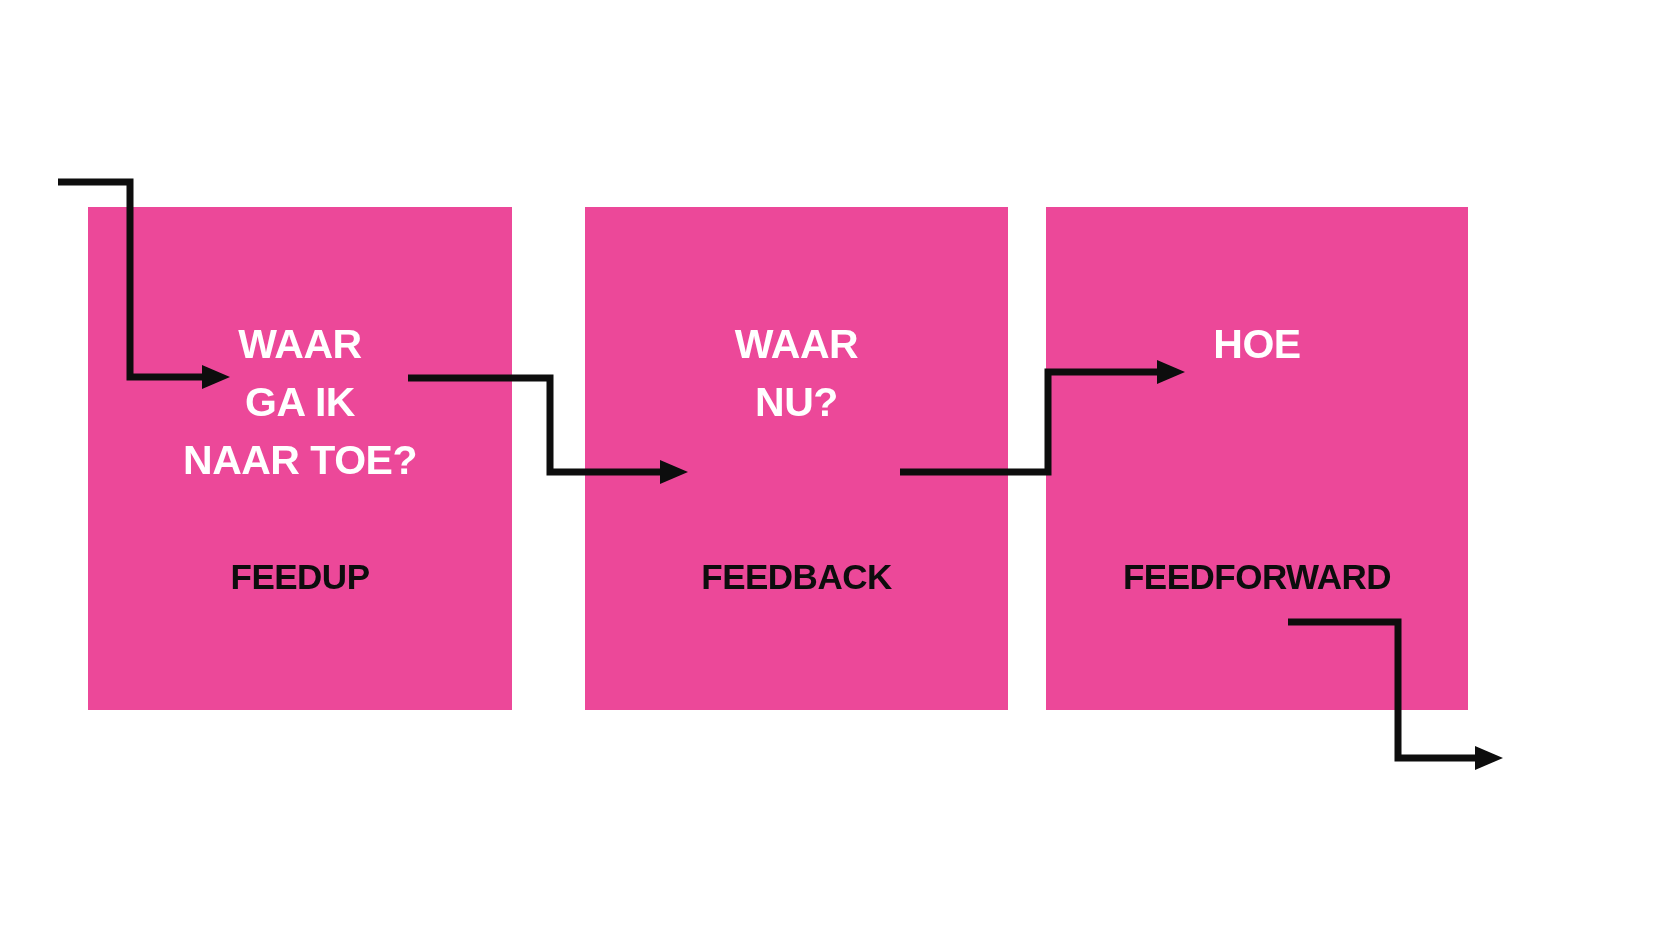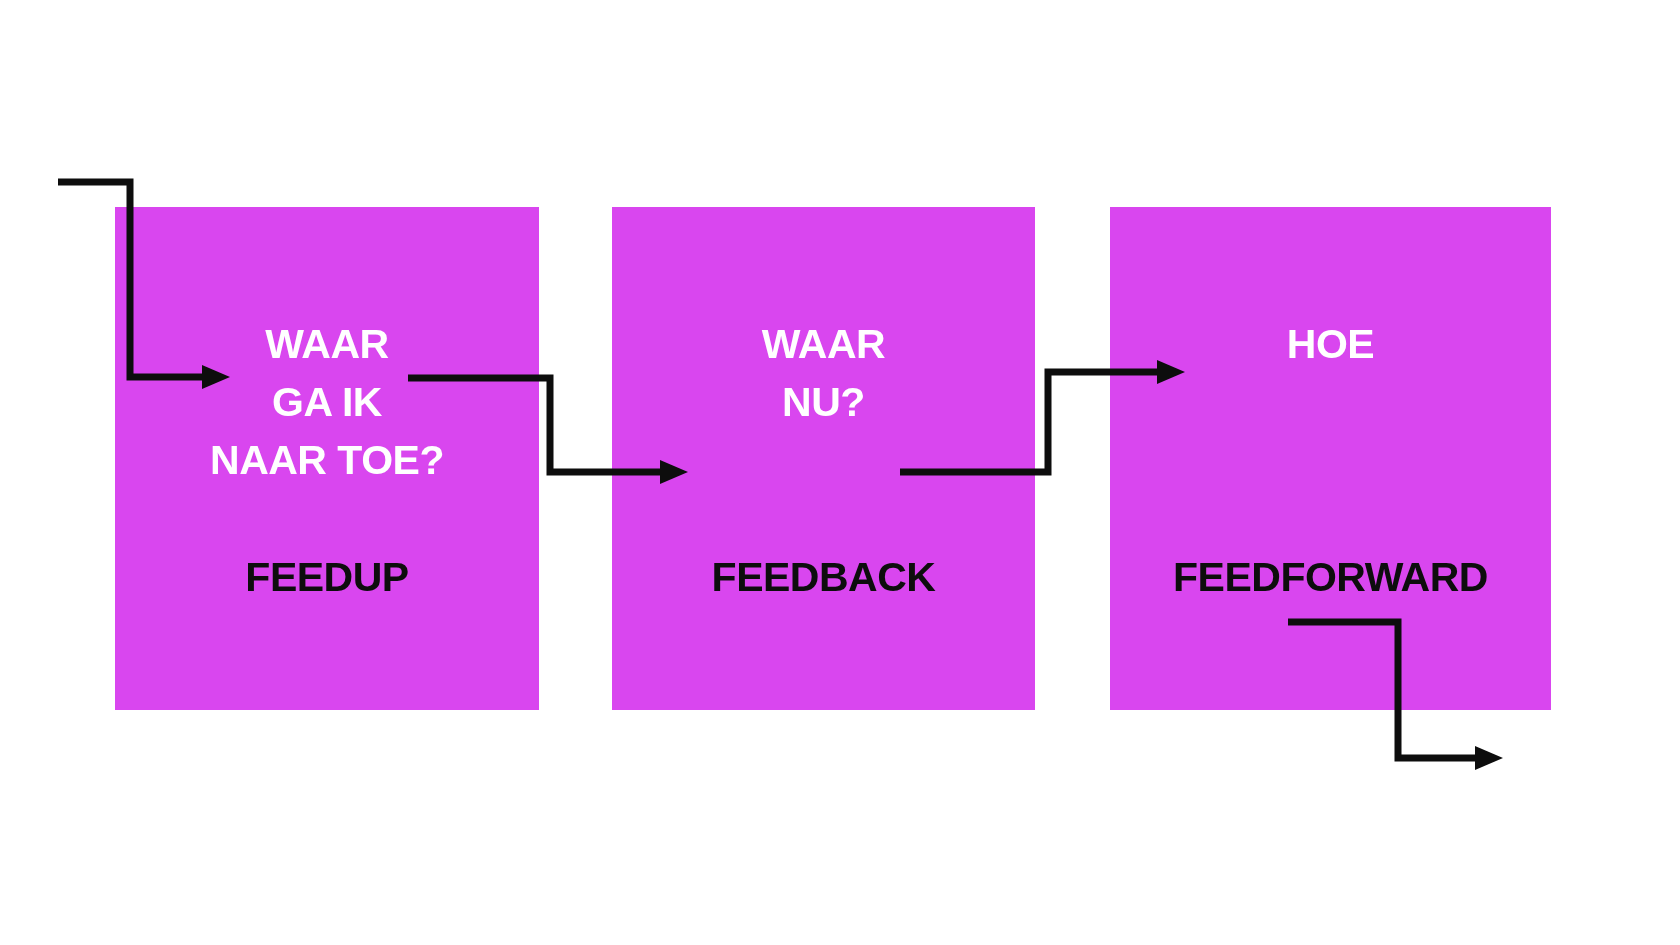--- a/index.html
+++ b/index.html
@@ -12,47 +12,46 @@
     width: 1680px;
     height: 945px;
     background: #ffffff;
     overflow: hidden;
     font-family: "Liberation Sans", sans-serif;
   }
   .box {
     position: absolute;
     top: 207px;
     height: 503px;
-    background: #d946ef;
-    margin-left: 27px;
+    background: #ec4899;
   }
   .box-feedup      { left: 88px;   width: 424px; }
   .box-feedback    { left: 585px;  width: 423px; }
-  .box-feedforward { left: 1083px; width: 422px; padding-left: 19px; }
+  .box-feedforward { left: 1046px; width: 422px; }
   .question {
     position: absolute;
     top: 108px;
     left: 0;
     right: 0;
     text-align: center;
     color: #ffffff;
     font-size: 41px;
     font-weight: 700;
     line-height: 58px;
     letter-spacing: -0.5px;
     white-space: nowrap;
   }
   .label {
     position: absolute;
     top: 341px;
     left: 0;
     right: 0;
     text-align: center;
     color: #0d0d0d;
-    font-size: 41px;
+    font-size: 35px;
     font-weight: 700;
     line-height: 58px;
     letter-spacing: -0.5px;
     white-space: nowrap;
   }
   .arrow-layer {
     position: absolute;
     left: 0;
     top: 0;
     width: 1680px;

